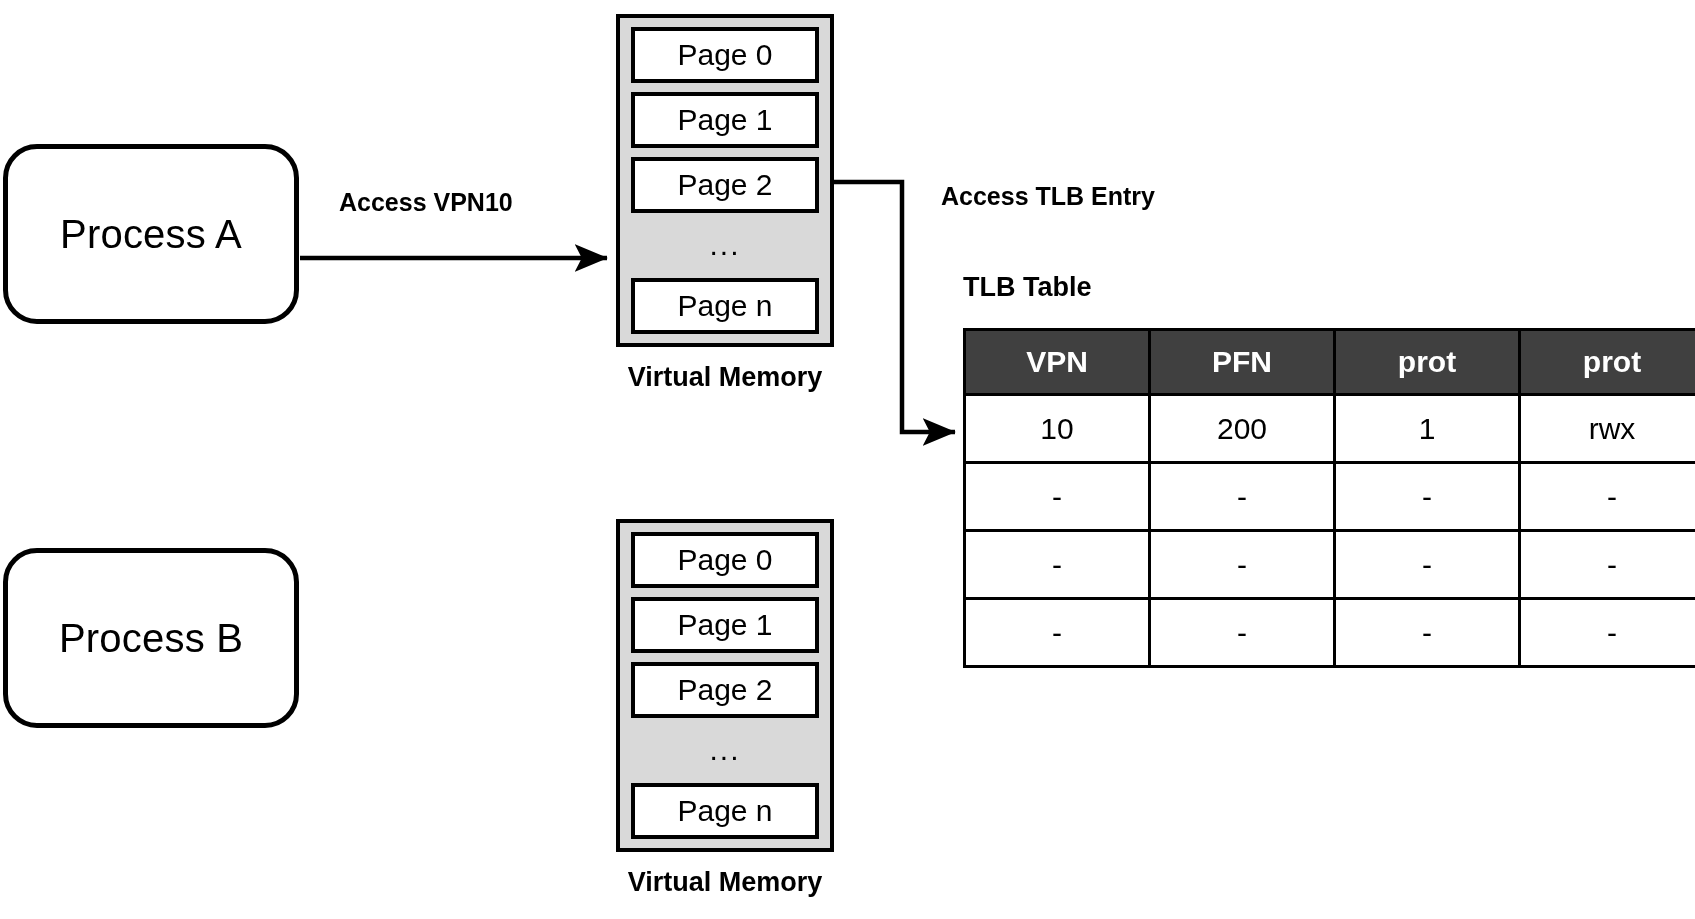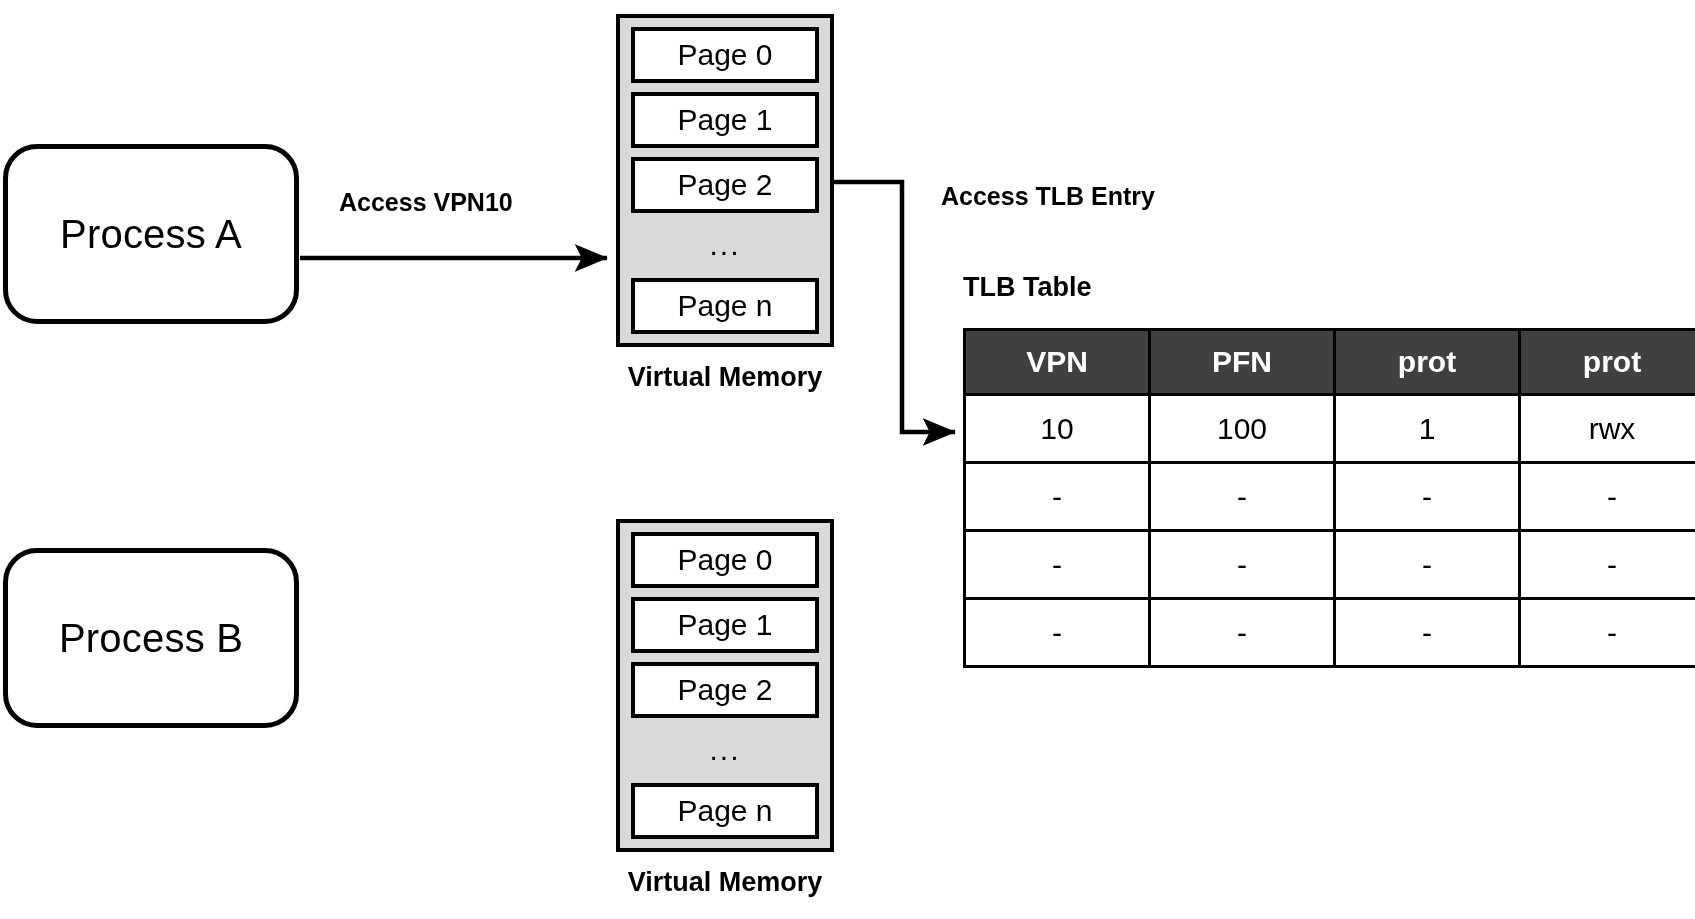--- a/index.html
+++ b/index.html
@@ -184,21 +184,21 @@
       <tr>
         <th>VPN</th>
         <th>PFN</th>
         <th>prot</th>
         <th>prot</th>
       </tr>
     </thead>
     <tbody>
       <tr>
         <td>10</td>
-        <td>100</td>
+        <td>200</td>
         <td>1</td>
         <td>rwx</td>
       </tr>
       <tr>
         <td>-</td>
         <td>-</td>
         <td>-</td>
         <td>-</td>
       </tr>
       <tr>

